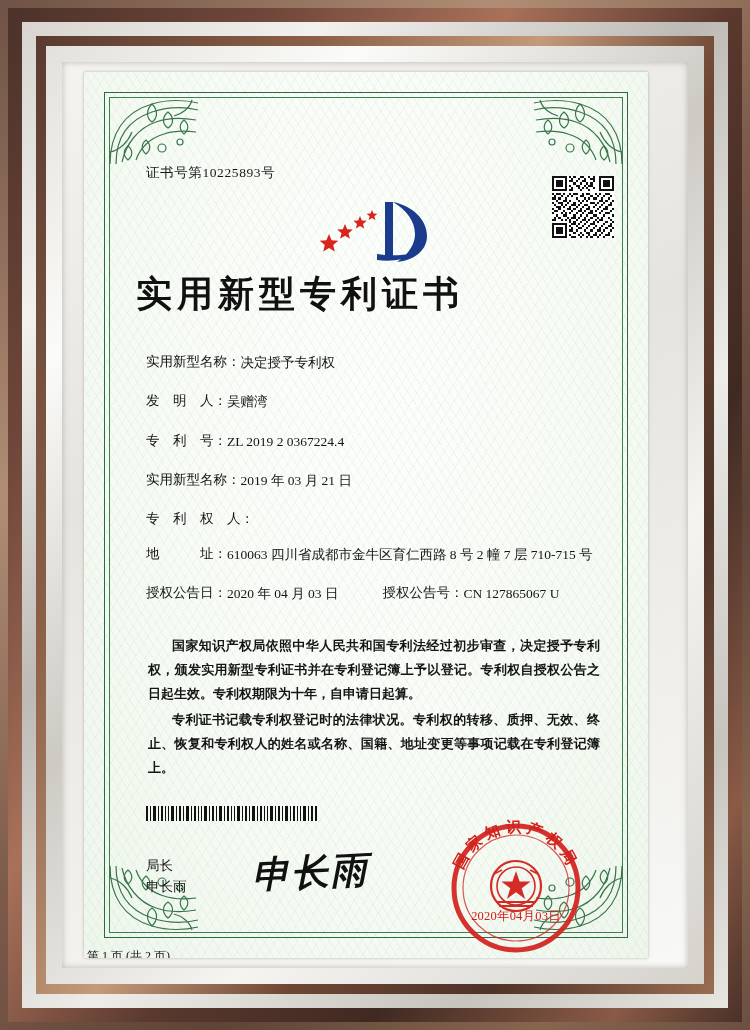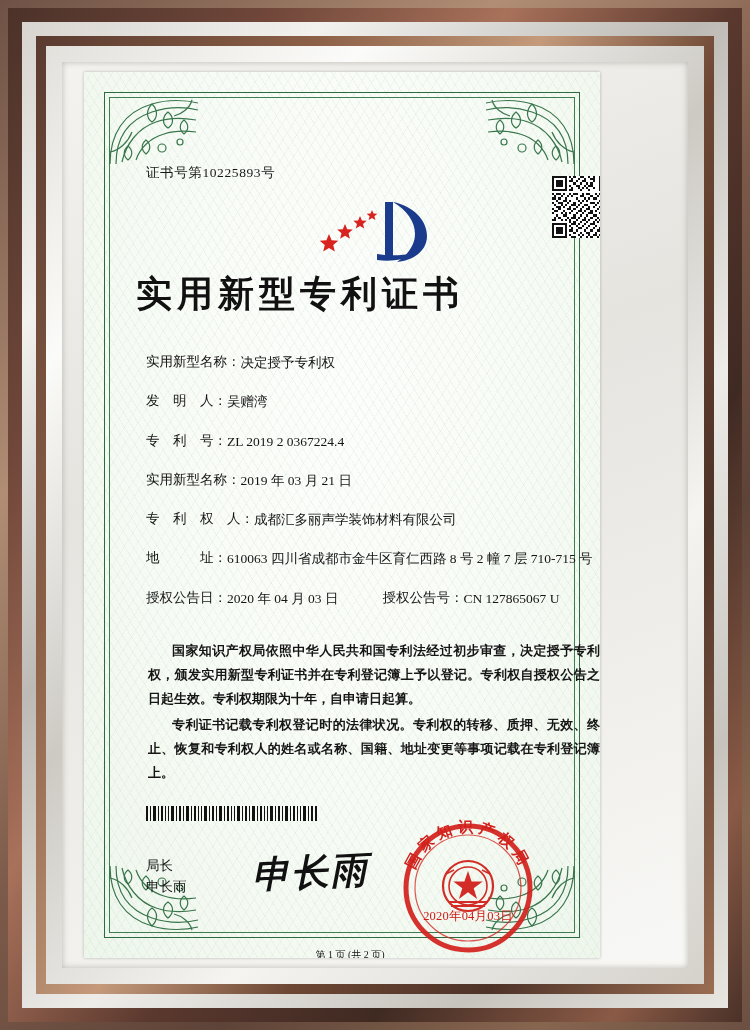--- a/index.html
+++ b/index.html
@@ -52,21 +52,21 @@
     left: 62px; top: 62px; right: 62px; bottom: 62px;
     background: linear-gradient(160deg, #f4f3f0 0%, #e6e4df 40%, #f8f8f6 100%);
     box-shadow: inset 0 0 6px rgba(120,110,100,0.45);
     box-sizing: border-box;
   }
 
   
   .paper {
     position: absolute;
     left: 84px; top: 72px;
-    width: 516px; height: 886px;
+    width: 564px; height: 886px;
     background:
       radial-gradient(ellipse at 50% 35%, #fdfefc 0%, #f7fbf5 55%, #eef6ec 100%);
     box-shadow: 0 0 3px rgba(0,0,0,0.25);
     box-sizing: border-box;
     overflow: hidden;
   }
   
   .paper::before {
     content: "";
     position: absolute;
@@ -222,24 +222,24 @@
     top: 836px;
     width: 152px;
     text-align: center;
     font-size: 12.5px;
     color: #d01b17;
     letter-spacing: 0.2px;
   }
 
   .page-foot {
     position: absolute;
-    left: 16px; right: 0;
+    left: 3px; right: 0;
     top: 876px;
-    text-align: center;
-    font-size: 10px;
+    text-align: left;
+    font-size: 12px;
     color: #141414;
   }
 </style>
 </head>
 <body>
 
 <div class="frame-outer">
   <div class="frame-band-1"></div>
   <div class="frame-band-2"></div>
   <div class="frame-band-3"></div>
@@ -585,21 +585,20 @@
         <span class="field-value">ZL 2019 2 0367224.4</span>
       </div>
 
       <div class="field-row">
         <span class="field-label">实用新型名称：</span>
         <span class="field-value">2019 年 03 月 21 日</span>
       </div>
 
       <div class="field-row">
         <span class="field-label">专　利　权　人：</span>
-        <span class="field-value">成都汇多丽声学装饰材料有限公司</span>
       </div>
 
       <div class="field-row">
         <span class="field-label">地　　　址：</span>
         <span class="field-value">610063 四川省成都市金牛区育仁西路 8 号 2 幢 7 层 710-715 号</span>
       </div>
 
       <div class="field-row two-col">
         <span class="field-label">授权公告日：</span>
         <span class="field-value">2020 年 04 月 03 日</span>

